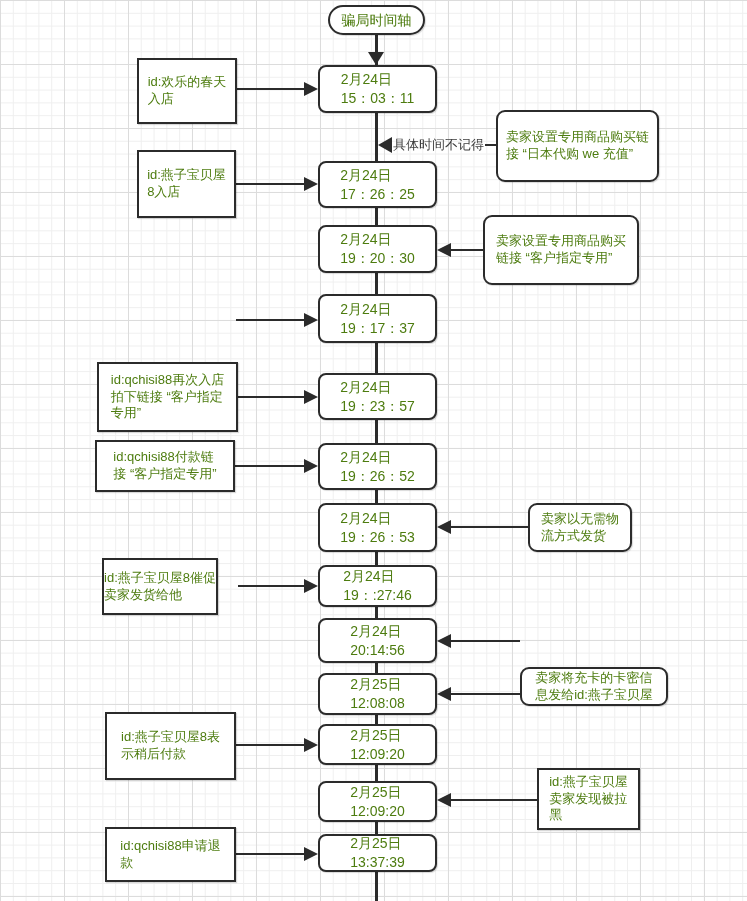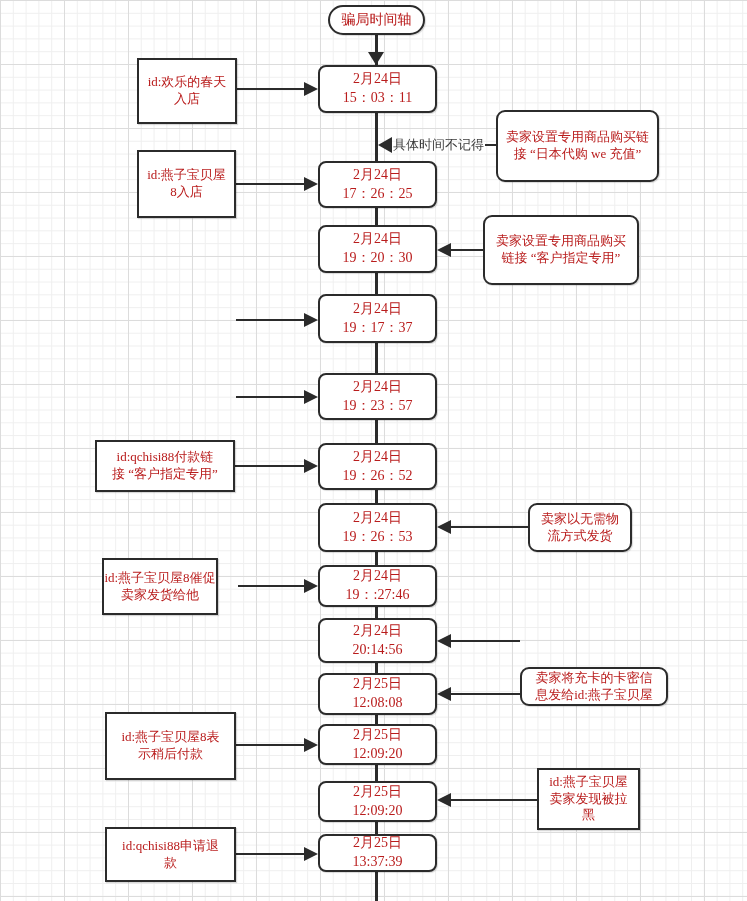--- a/index.html
+++ b/index.html
@@ -33,24 +33,23 @@
   }
   .tri-left{
     position:absolute;width:0;height:0;z-index:1;
     border-top:7px solid transparent;border-bottom:7px solid transparent;
     border-right:14px solid #2b2b2b;
   }
   .node{
     position:absolute;box-sizing:border-box;z-index:2;
     background:#fff;border:2px solid #2b2b2b;border-radius:8px;
     display:flex;align-items:center;justify-content:center;
-    text-align:center;color:#b91c1c;white-space:pre-line;
+    text-align:left;color:#4d7c0f;white-space:pre-line;
     font-size:14px;line-height:1.35;
     box-shadow:1px 1px 1px rgba(0,0,0,0.15);
-    font-family:Liberation Serif, serif;
   }
   .pill{border-radius:16px;}
   .side{font-size:13px;line-height:1.3;border-radius:0;}
   .round{border-radius:9px;}
   .note-arrow{
     position:absolute;left:378px;top:136px;width:132px;height:18px;
     display:flex;align-items:center;z-index:1;
   }
   .note-arrow .tri{
     width:0;height:0;flex:0 0 auto;
@@ -96,20 +95,23 @@
 12:09:20</div>
   <div class="node" style="left:318px;top:781px;width:119px;height:41px;">2月25日
 12:09:20</div>
   <div class="node" style="left:318px;top:834px;width:119px;height:38px;">2月25日
 13:37:39</div>
 
   <div class="node side" style="left:137px;top:58px;width:100px;height:66px;">id:欢乐的春天
 入店</div>
   <div class="node side" style="left:137px;top:150px;width:99px;height:68px;">id:燕子宝贝屋
 8入店</div>
+  <div class="node side" style="left:97px;top:362px;width:141px;height:70px;">id:qchisi88再次入店
+拍下链接 “客户指定
+专用”</div>
   <div class="node side" style="left:95px;top:440px;width:140px;height:52px;">id:qchisi88付款链
 接 “客户指定专用”</div>
   <div class="node side" style="left:102px;top:558px;width:116px;height:57px;">id:燕子宝贝屋8催促
 卖家发货给他</div>
   <div class="node side" style="left:105px;top:712px;width:131px;height:68px;">id:燕子宝贝屋8表
 示稍后付款</div>
   <div class="node side" style="left:105px;top:827px;width:131px;height:55px;">id:qchisi88申请退
 款</div>
 
   <div class="node side round" style="left:496px;top:110px;width:163px;height:72px;">卖家设置专用商品购买链

